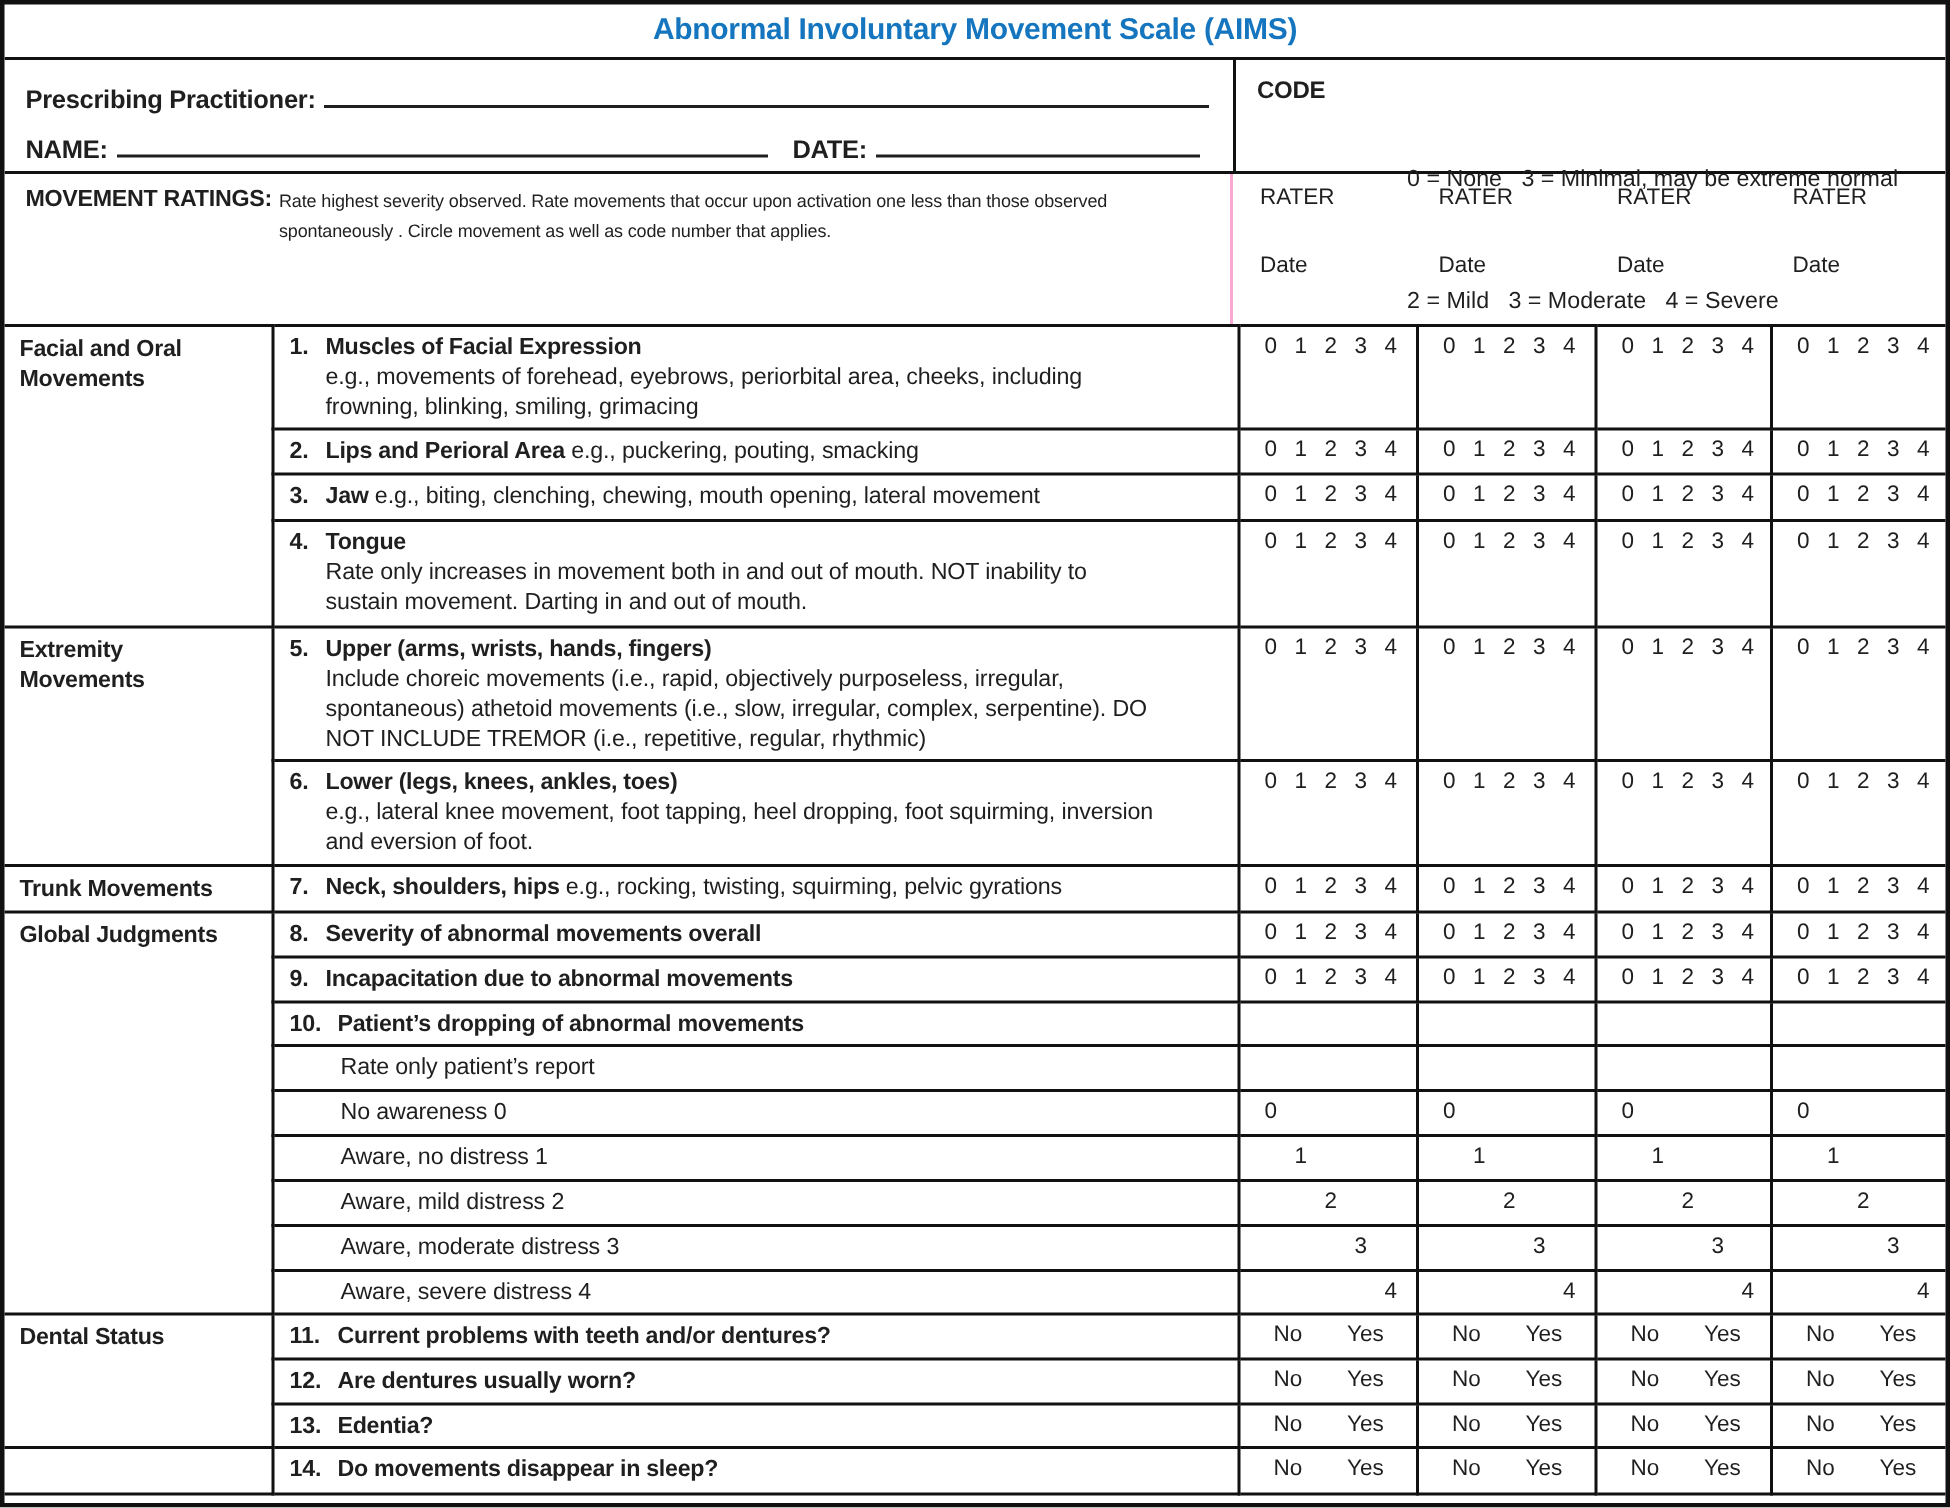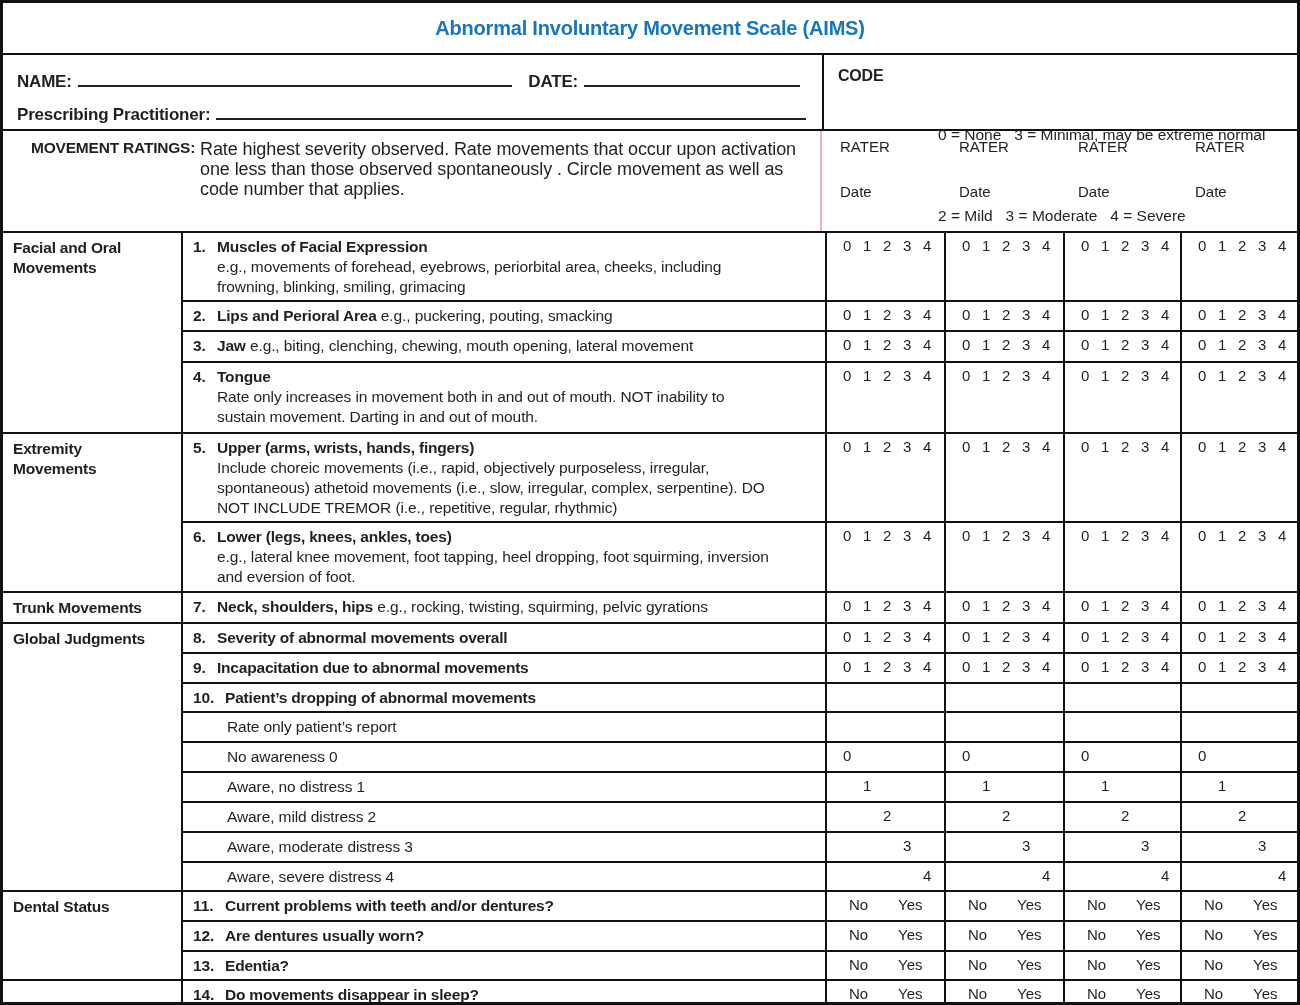--- a/index.html
+++ b/index.html
@@ -8,21 +8,21 @@
 
   .form-container {
     width: 1300px; height: 1005px;
     border: 3px solid #111111;
     background: #ffffff;
     overflow: hidden;
   }
 
   
   .title-bar {
-    height: 52px;
+    height: 37px;
     border-bottom: 2px solid #111111;
     display: flex; align-items: center; justify-content: center;
   }
   .title-bar h1 {
     font-size: 20px; font-weight: bold; letter-spacing: -0.2px;
   }
 
   
   .head-row { display: flex; height: 76px; border-bottom: 2px solid #111111; }
   .head-left { width: 819px; padding: 8px 14px 0 14px; }
@@ -35,23 +35,23 @@
 
   .code-box {
     flex: 1; border-left: 2px solid #111111;
     display: flex; padding: 12px 0 0 14px;
   }
   .code-label { font-weight: bold; font-size: 16px; width: 100px; letter-spacing: -0.2px; }
   .code-lines { font-size: 15.5px; line-height: 27px; white-space: pre; }
 
   
   .ratings-row { display: flex; height: 100px; }
-  .ratings-left { width: 819px; display: flex; padding: 8px 0 0 28px; justify-content: space-between; }
+  .ratings-left { width: 819px; display: flex; padding: 8px 0 0 14px; justify-content: space-between; }
   .ratings-label { font-weight: bold; font-size: 15.5px; width: 169px; letter-spacing: -0.2px; flex-shrink: 0; }
-  .ratings-instructions { flex: 1; font-size: 18px; line-height: 20px; padding-right: 22px; letter-spacing: -0.1px; }
+  .ratings-instructions { flex: 1; font-size: 12px; line-height: 20px; padding-right: 22px; letter-spacing: -0.1px; }
   .rater-head { flex: 1; border-left: 2px solid #f9a8d4; display: flex; }
   .rater-head-col { padding: 7px 0 0 18px; }
   .rater-head-col .rater-word { font-size: 15px; display: block; }
   .rater-head-col .date-word { font-size: 15px; display: block; margin-top: 28px; }
 
   
   table.aims { border-collapse: collapse; width: 1300px; table-layout: fixed; margin-left: -3px; margin-right: -3px; }
   table.aims td { border: 2px solid #111111; vertical-align: top; overflow: hidden; }
 
   td.section-cell {
@@ -77,28 +77,28 @@
 
 <div class="form-container">
 
   <div class="title-bar">
     <h1 style="color: rgb(21, 118, 191);">Abnormal Involuntary Movement Scale (AIMS)</h1>
   </div>
 
   <div class="head-row">
     <div class="head-left">
       <div class="head-line">
+        <span class="head-label">Prescribing Practitioner:</span>
+        <span class="fill-line pract-line"></span>
+      </div>
+      <div class="head-line">
         <span class="head-label">NAME:</span>
         <span class="fill-line name-line"></span>
         <span class="head-label">DATE:</span>
         <span class="fill-line date-line"></span>
-      </div>
-      <div class="head-line">
-        <span class="head-label">Prescribing Practitioner:</span>
-        <span class="fill-line pract-line"></span>
       </div>
     </div>
     <div class="code-box">
       <span class="code-label">CODE</span>
       <div class="code-lines">
         <div>0 = None   3 = Minimal, may be extreme normal</div>
         <div>2 = Mild   3 = Moderate   4 = Severe</div>
       </div>
     </div>
   </div>

